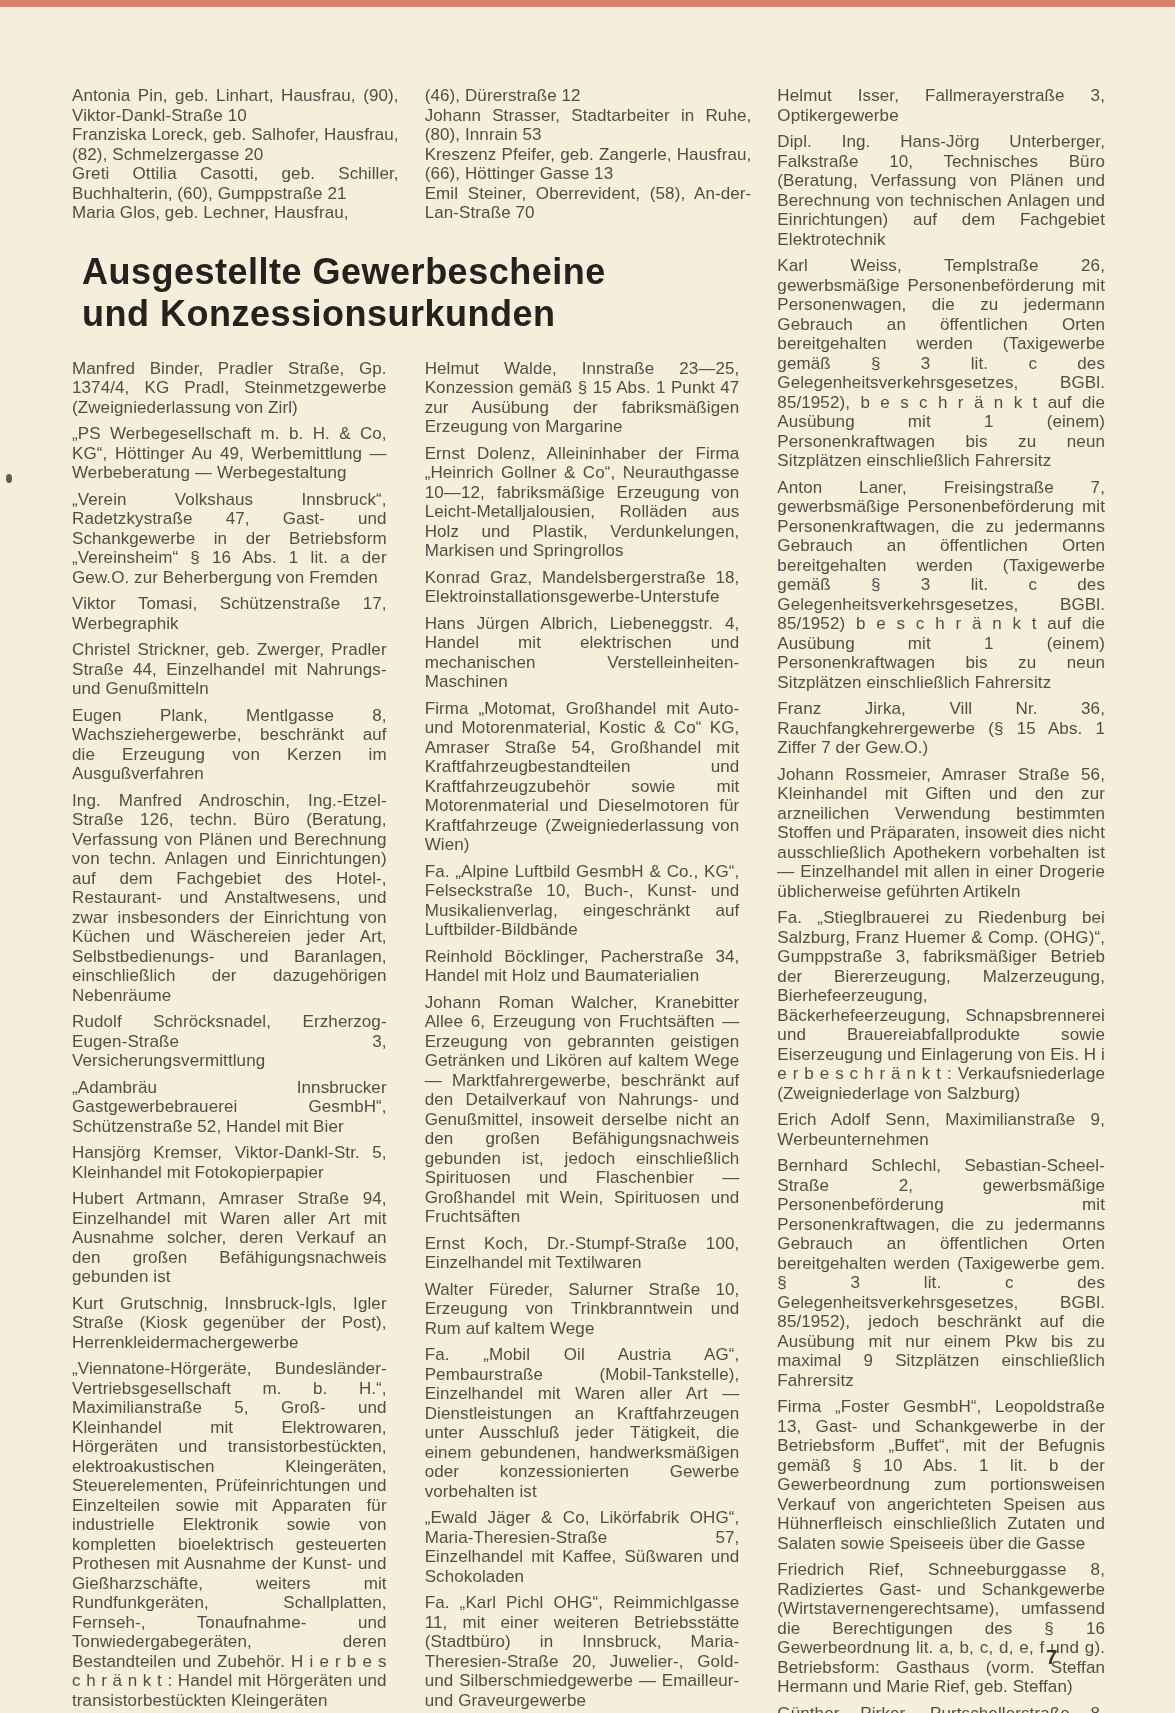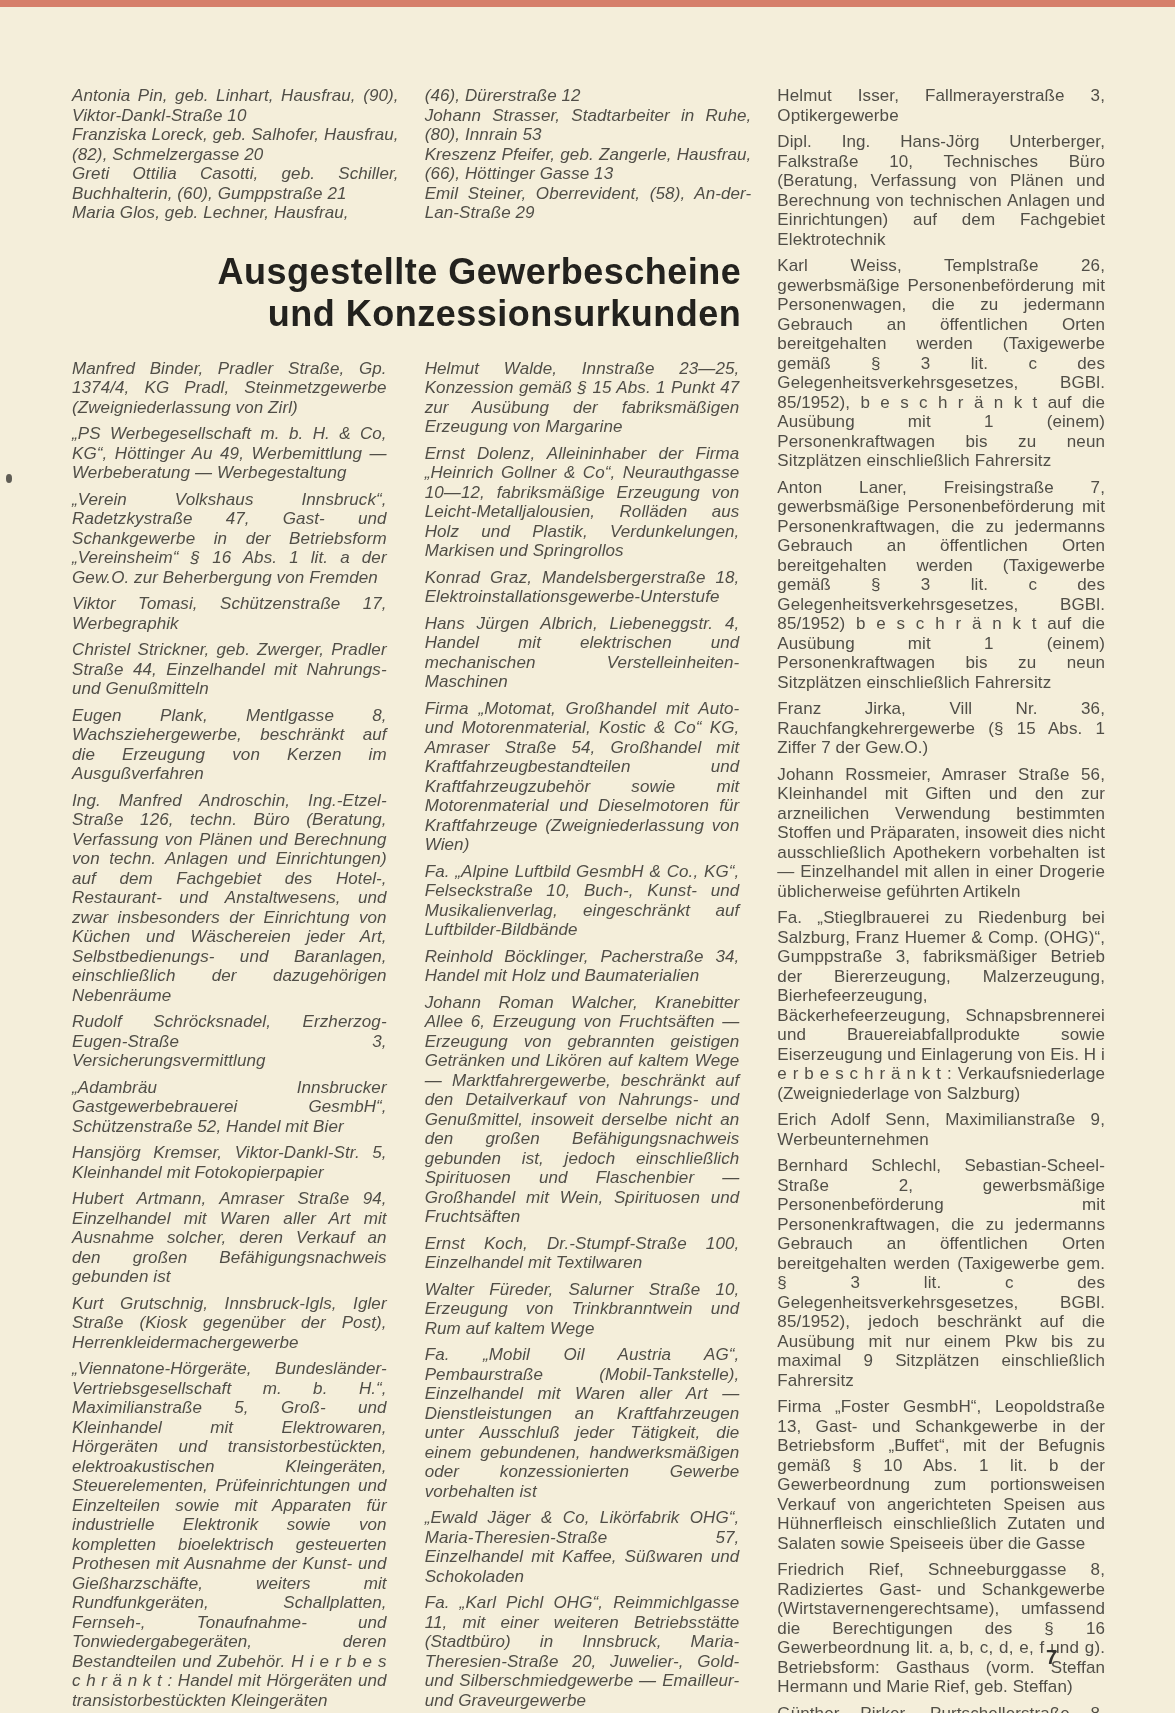--- a/index.html
+++ b/index.html
@@ -18,34 +18,34 @@
     position:absolute;left:6px;top:474px;width:6px;height:9px;
     background:#3a3833;border-radius:50% / 45%;opacity:.8;
   }
   .content{
     position:absolute;top:86px;left:72px;right:58px;
     display:flex;column-gap:26px;
   }
   .main-left{flex:2;min-width:0;}
   .right-col{flex:1;min-width:0;}
   .toprow,.bodyrow{display:flex;column-gap:26px;}
-  .toprow .col,.bodyrow .col{flex:1;min-width:0;font-style:italic;}
+  .toprow .col,.bodyrow .col{flex:1;min-width:0;}
   .entry{
     margin:0 12px 7px 0;
     font-size:17px;
     line-height:19.5px;
     color:#504e47;
     text-align:justify;
     hyphens:auto;-webkit-hyphens:auto;
     letter-spacing:.1px;
   }
   .toprow .entry{margin:0;}
   .headline{
     margin:28px 10px 24px 10px;
-    text-align:right;
+    text-align:left;
     font-weight:bold;
     font-size:36px;
     line-height:42px;
     color:#23221e;
     letter-spacing:.5px;
   }
   .page-number{
     position:absolute;right:118px;bottom:44px;
     font-size:20px;font-weight:bold;color:#35342f;
   }
@@ -65,21 +65,21 @@
       <div class="col">
           <p class="entry">Antonia Pin, geb. Linhart, Hausfrau, (90), Viktor-Dankl-Straße 10</p>
           <p class="entry">Franziska Loreck, geb. Salhofer, Hausfrau, (82), Schmelzergasse 20</p>
           <p class="entry">Greti Ottilia Casotti, geb. Schiller, Buchhalterin, (60), Gumppstraße 21</p>
           <p class="entry">Maria Glos, geb. Lechner, Hausfrau,</p>
         </div>
       <div class="col">
           <p class="entry">(46), Dürerstraße 12</p>
           <p class="entry">Johann Strasser, Stadtarbeiter in Ruhe, (80), Innrain 53</p>
           <p class="entry">Kreszenz Pfeifer, geb. Zangerle, Hausfrau, (66), Höttinger Gasse 13</p>
-          <p class="entry">Emil Steiner, Oberrevident, (58), An-der-Lan-Straße 29</p>
+          <p class="entry">Emil Steiner, Oberrevident, (58), An-der-Lan-Straße 70</p>
         </div>
     </div>
 
     <div class="headline">
       <div>Ausgestellte Gewerbescheine</div>
       <div>und Konzessionsurkunden</div>
     </div>
 
     <div class="bodyrow">
       <div class="col">

